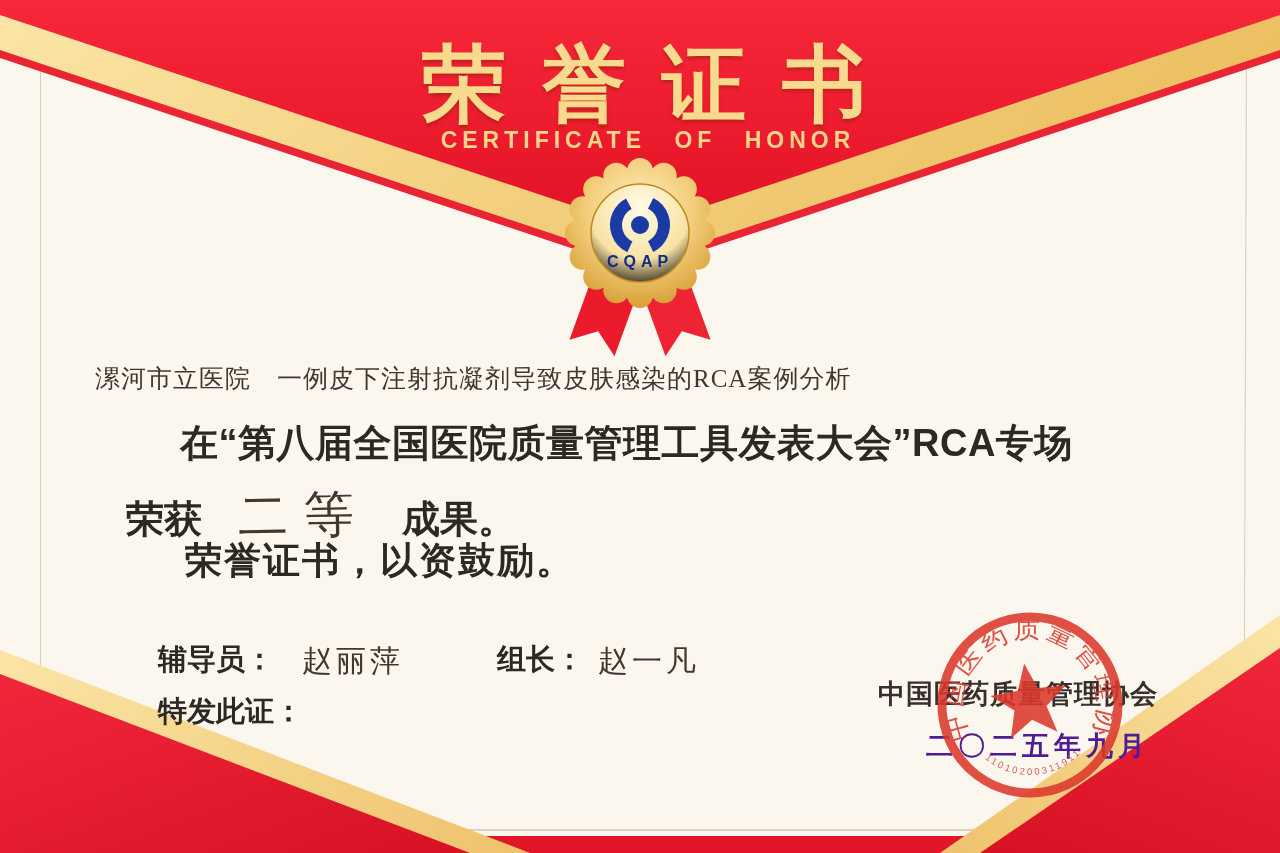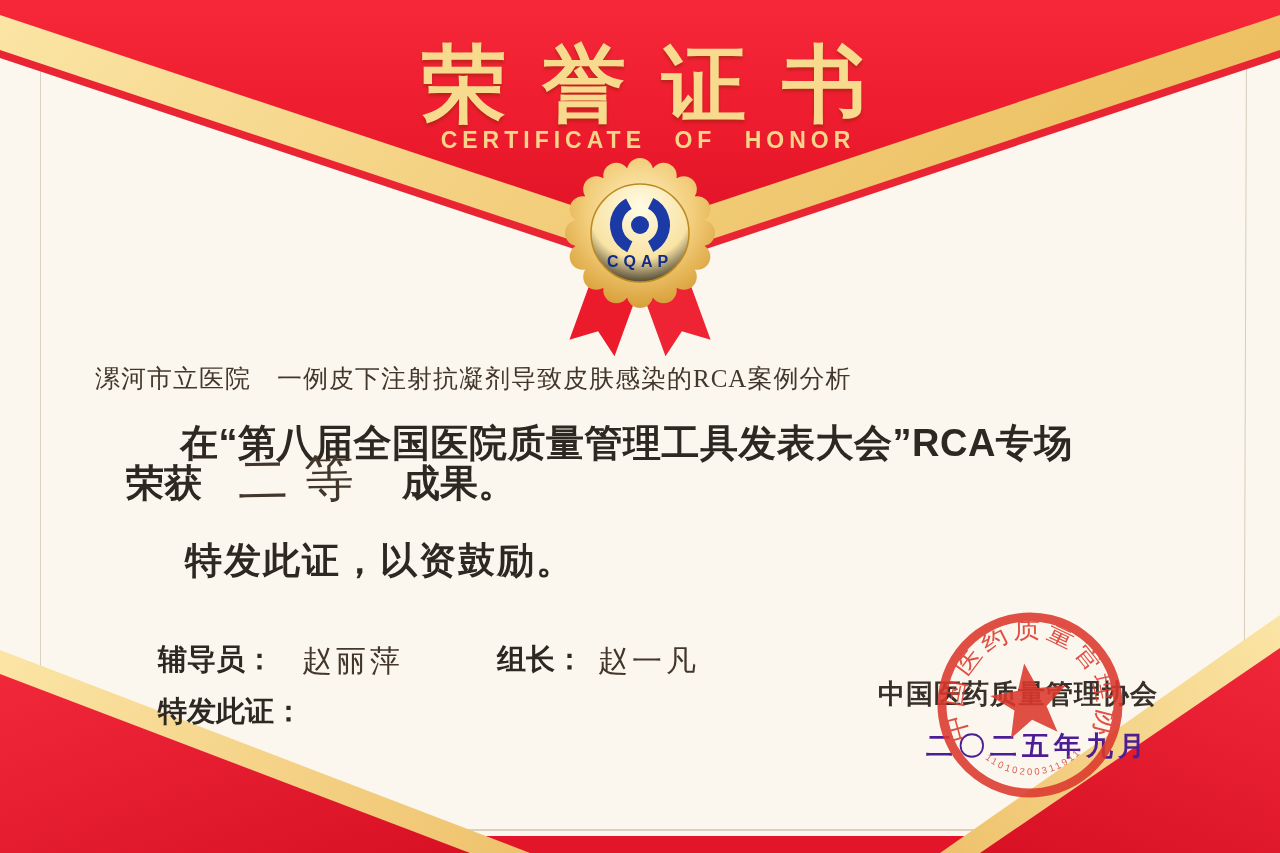--- a/index.html
+++ b/index.html
@@ -50,21 +50,21 @@
     color:#f6d58a;padding-left:16px;box-sizing:border-box;}
 
   
   .medal{left:530px;top:138px;width:220px;height:290px;}
 
   
   .hand{font-family:"Liberation Serif",serif;color:#43372c;}
   .print{font-weight:700;color:#2e2823;}
   .recipient-line{left:95px;top:362px;font-size:25px;letter-spacing:1px;}
   .event-line{left:180px;top:418px;font-size:38px;letter-spacing:.5px;text-align:right;}
-  .award-row{left:0;top:450px;width:1116px;height:62px;}
+  .award-row{left:0;top:486px;width:1116px;height:62px;}
   .award-prefix{left:126px;top:8px;font-size:38px;}
   .award-grade{left:238px;top:-4px;font-size:50px;letter-spacing:16px;transform:rotate(-1deg);}
   .award-suffix{left:382px;top:8px;font-size:38px;margin-left:20px;}
   .closing-line{left:185px;top:536px;font-size:37px;letter-spacing:2px;}
 
   
   .advisor-label{left:158px;top:640px;font-size:29px;}
   .advisor-name{left:302px;top:641px;font-size:30px;letter-spacing:4px;}
   .leader-label{left:497px;top:640px;font-size:29px;}
   .leader-name{left:598px;top:641px;font-size:30px;letter-spacing:4px;}
@@ -147,21 +147,21 @@
   <text x="0" y="34" text-anchor="middle" font-size="16" font-weight="700" letter-spacing="5" fill="#122c86" font-family="Liberation Sans, sans-serif">CQAP</text>
 </svg>
 
 <div class="abs hand recipient-line">漯河市立医院　一例皮下注射抗凝剂导致皮肤感染的RCA案例分析</div>
 <div class="abs print event-line">在“第八届全国医院质量管理工具发表大会”RCA专场</div>
 <div class="abs award-row">
   <span class="abs print award-prefix">荣获</span>
   <span class="abs hand award-grade">二等</span>
   <span class="abs print award-suffix">成果。</span>
 </div>
-<div class="abs print closing-line">特发此证，以资鼓励。</div>
+<div class="abs print closing-line">荣誉证书，以资鼓励。</div>
 
 <div class="abs print advisor-label">辅导员：</div>
 <div class="abs hand advisor-name">赵丽萍</div>
 <div class="abs print leader-label">组长：</div>
 <div class="abs hand leader-name">赵一凡</div>
 <div class="abs print members-label">特发此证：</div>
 <div class="abs hand members-lines">
 </div>
 
 <div class="abs issuer-name">中国医药质量管理协会</div>

